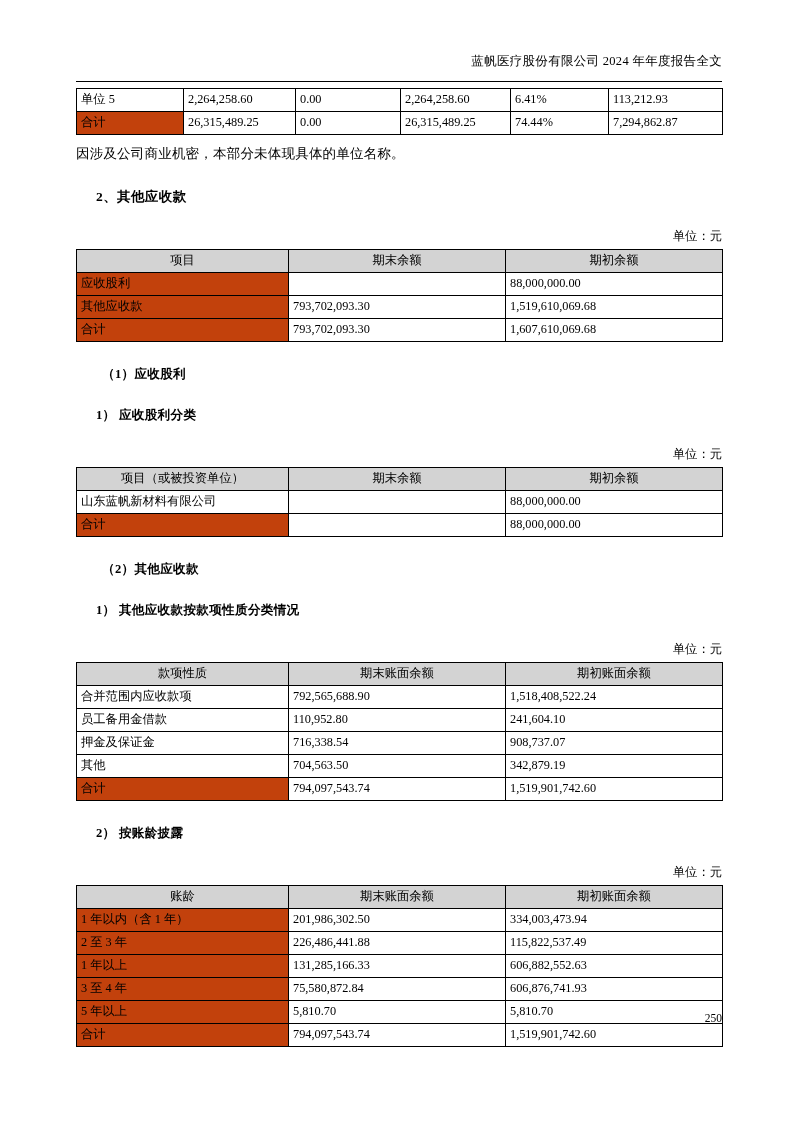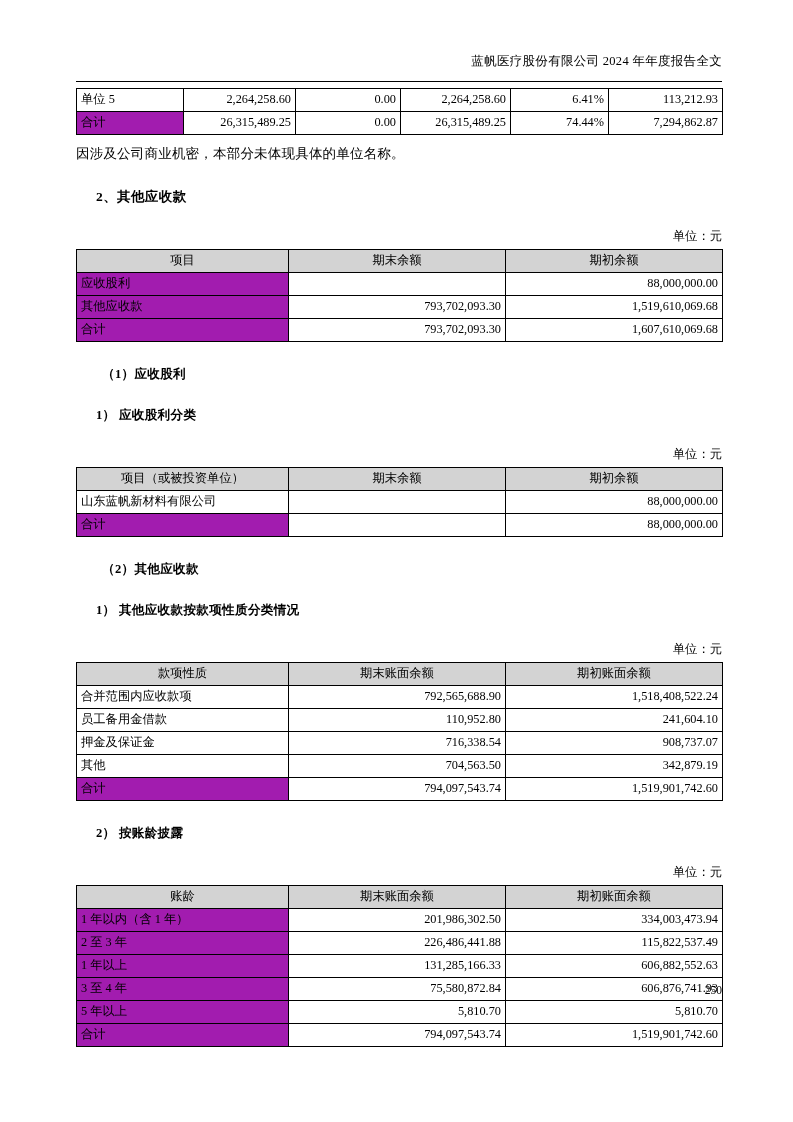--- a/index.html
+++ b/index.html
@@ -63,22 +63,22 @@
     border: 1px solid #000000;
     padding: 2px 4px 3px 4px;
     height: 17px;
     vertical-align: middle;
     font-weight: normal;
     line-height: 15px;
     white-space: nowrap;
     overflow: hidden;
   }
   .hdr td { background: #d3d3d3; text-align: center; }
-  .gray { background: #a21caf; }
-  .num  { text-align: right; }
+  .gray { background: #c2410c; }
+  .num  { text-align: left; }
   .lft  { text-align: left; }
   .indent { padding-left: 30px; }
 
   
   .para {
     font-size: 13.5px;
     line-height: 20px;
     margin: 9px 0 0 0;
     letter-spacing: 0.2px;
   }
@@ -104,21 +104,21 @@
     font-size: 12.3px;
     text-align: right;
     width: 646px;
     margin: 22px 0 4px 0;
   }
 
   
   .page-number {
     position: absolute;
     left: 0;
-    top: 984px;
+    top: 1012px;
     width: 722px;
     text-align: right;
     font-size: 11.5px;
   }
 </style>
 </head>
 <body>
 
 <div class="page">
 

